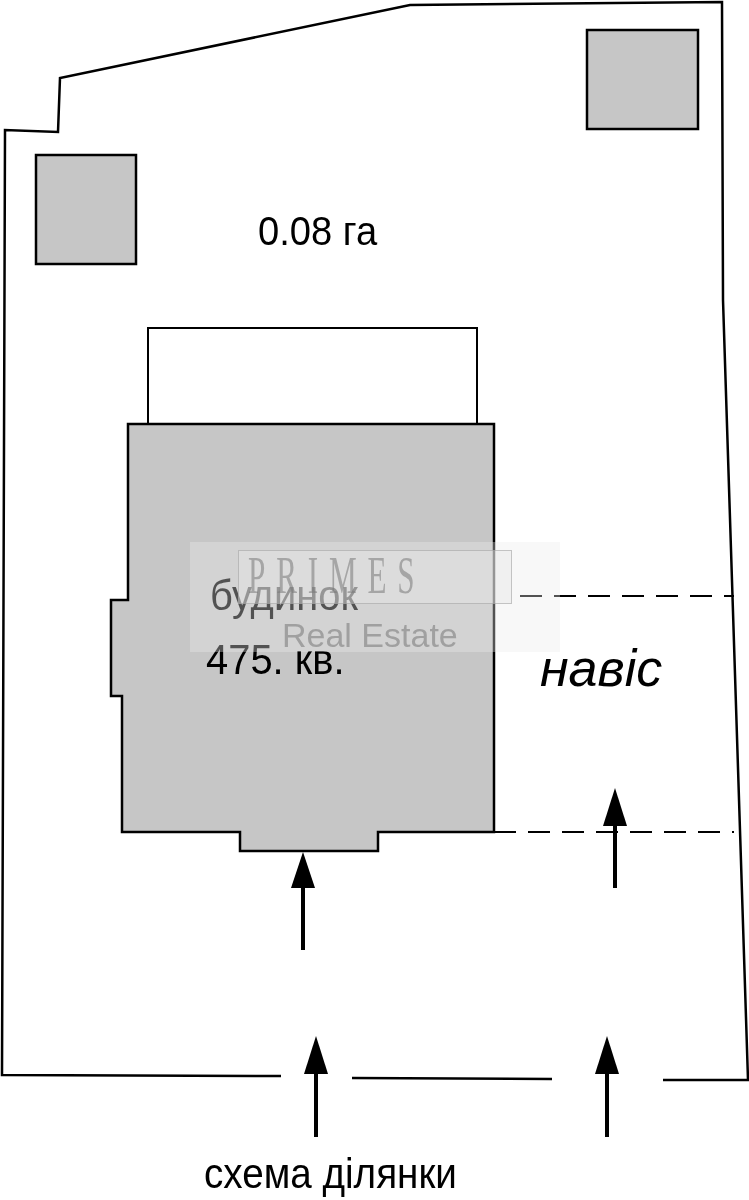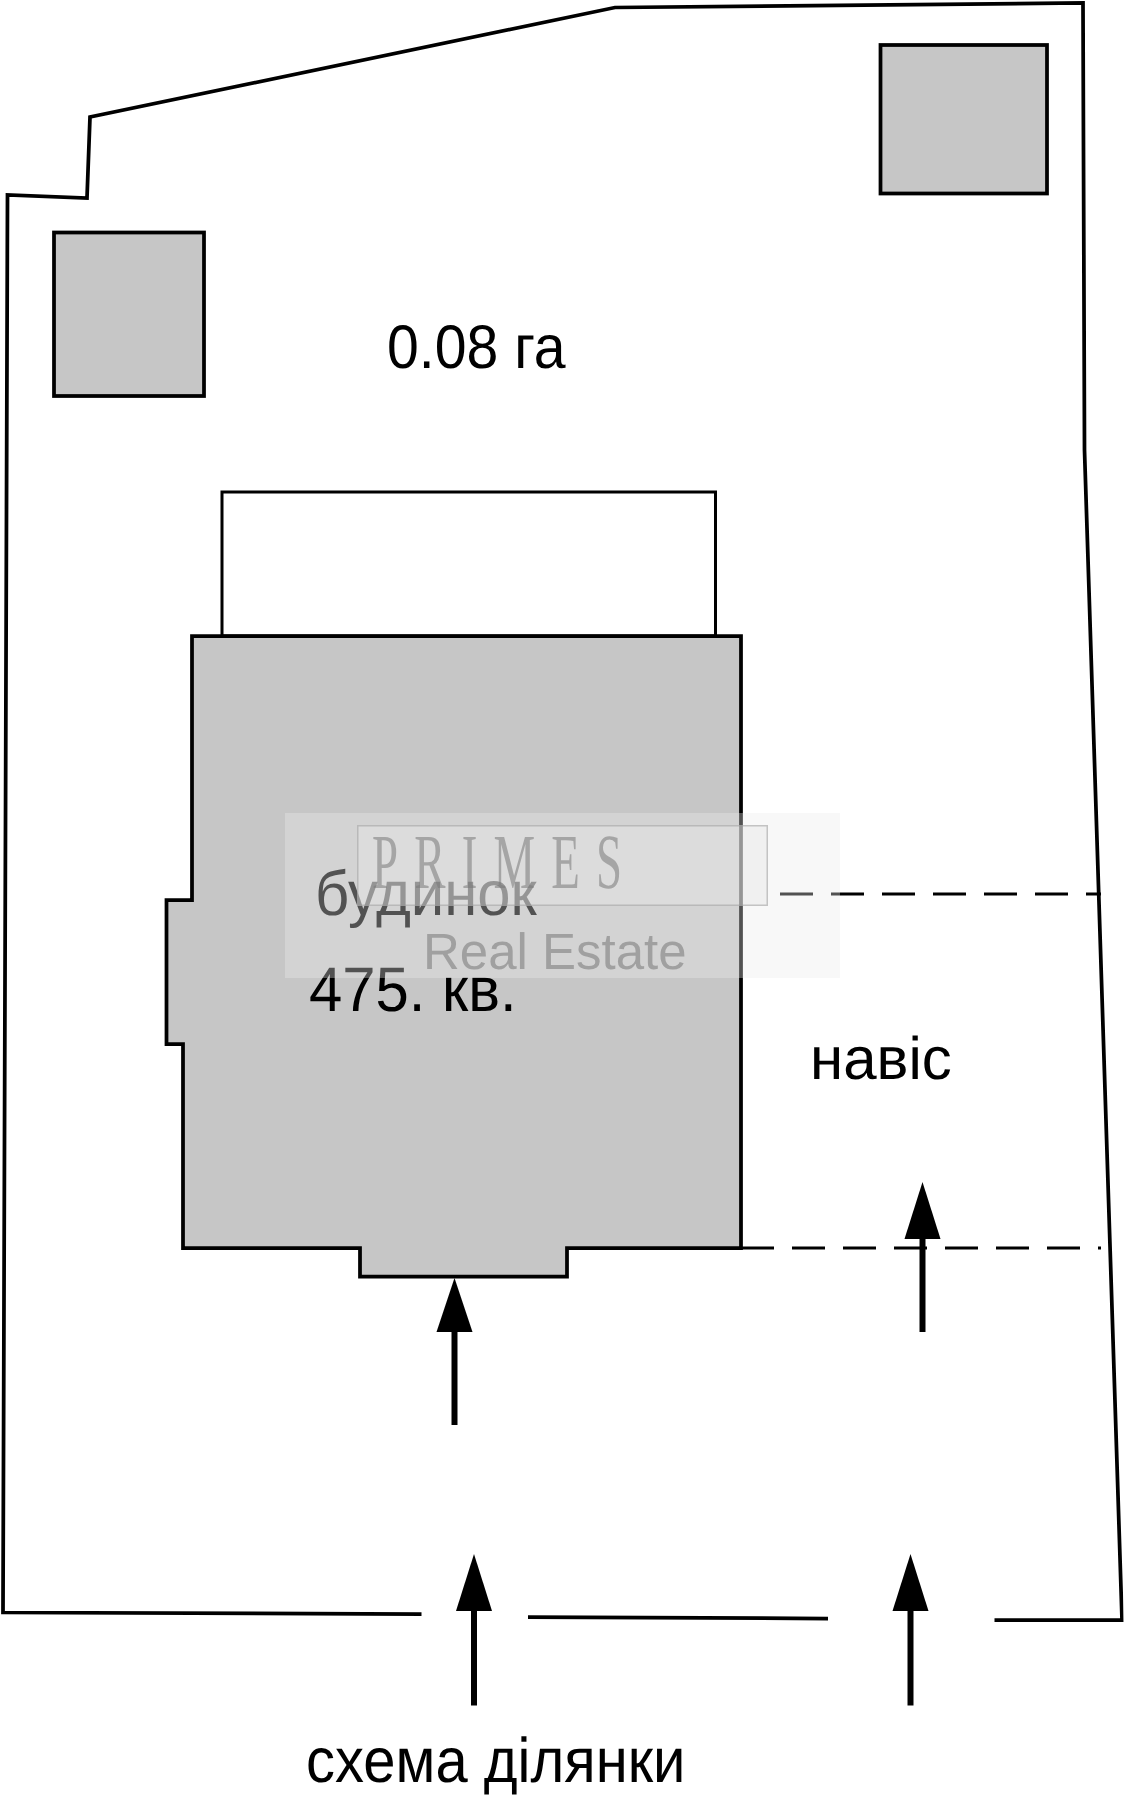--- a/index.html
+++ b/index.html
@@ -2,21 +2,21 @@
 <html><head>
   <meta charset="utf-8">
   <style>
     html, body { margin: 0; padding: 0; background: #ffffff; }
     body { width: 749px; height: 1200px; position: relative; overflow: hidden; font-family: "Liberation Sans", sans-serif; }
     svg.plan { position: absolute; left: 0; top: 0; }
     .lbl { position: absolute; color: #000; white-space: nowrap; font-family: "Liberation Sans", sans-serif; }
     .area { left: 258px; top: 208px; font-size: 41px; transform: scaleX(0.93); transform-origin: left top; }
     .house1 { left: 210px; top: 572px; font-size: 42px; transform: scaleX(0.95); transform-origin: left top; }
     .house2 { left: 206px; top: 636px; font-size: 42px; transform: scaleX(0.95); transform-origin: left top; }
-    .navis { left: 540px; top: 684px; font-size: 40px; }
+    .navis { left: 540px; top: 638px; font-size: 52px; font-style: italic; }
     .caption { left: 204px; top: 1150px; font-size: 42px; transform: scaleX(0.92); transform-origin: left top; }
     .wm { position: absolute; left: 190px; top: 542px; width: 370px; height: 110px; background: rgba(235,235,235,0.35); }
     .wm-box { position: absolute; left: 238px; top: 550px; width: 272px; height: 52px; border: 1px solid rgba(150,150,150,0.5); background: rgba(230,230,230,0.45); }
     .wm-logo { position: absolute; left: 248px; top: 546px; font-size: 52px; letter-spacing: 18px; color: rgba(120,120,120,0.55); font-family: "Liberation Serif", serif; transform: scaleX(0.6); transform-origin: left top; }
     .wm-sub { position: absolute; left: 282px; top: 616px; font-size: 34px; color: rgba(150,150,150,0.85); }
   </style>
 </head>
 <body>
 
 <svg class="plan" width="749" height="1200" viewBox="0 0 749 1200" xmlns="http://www.w3.org/2000/svg">

